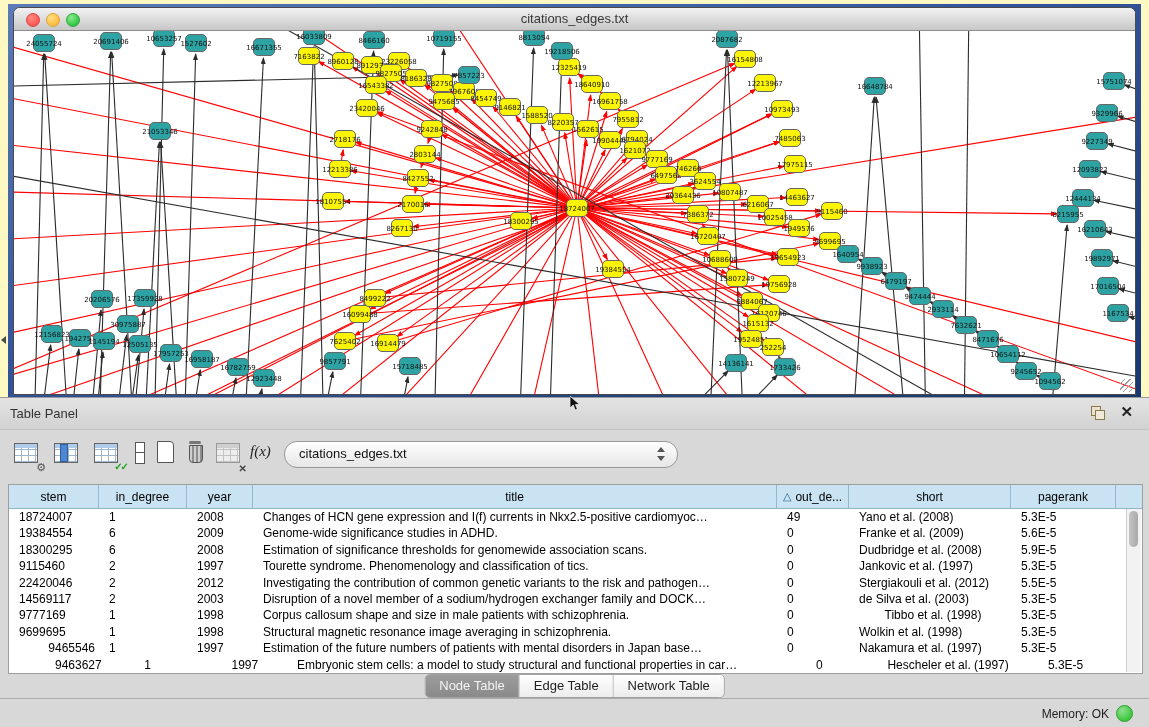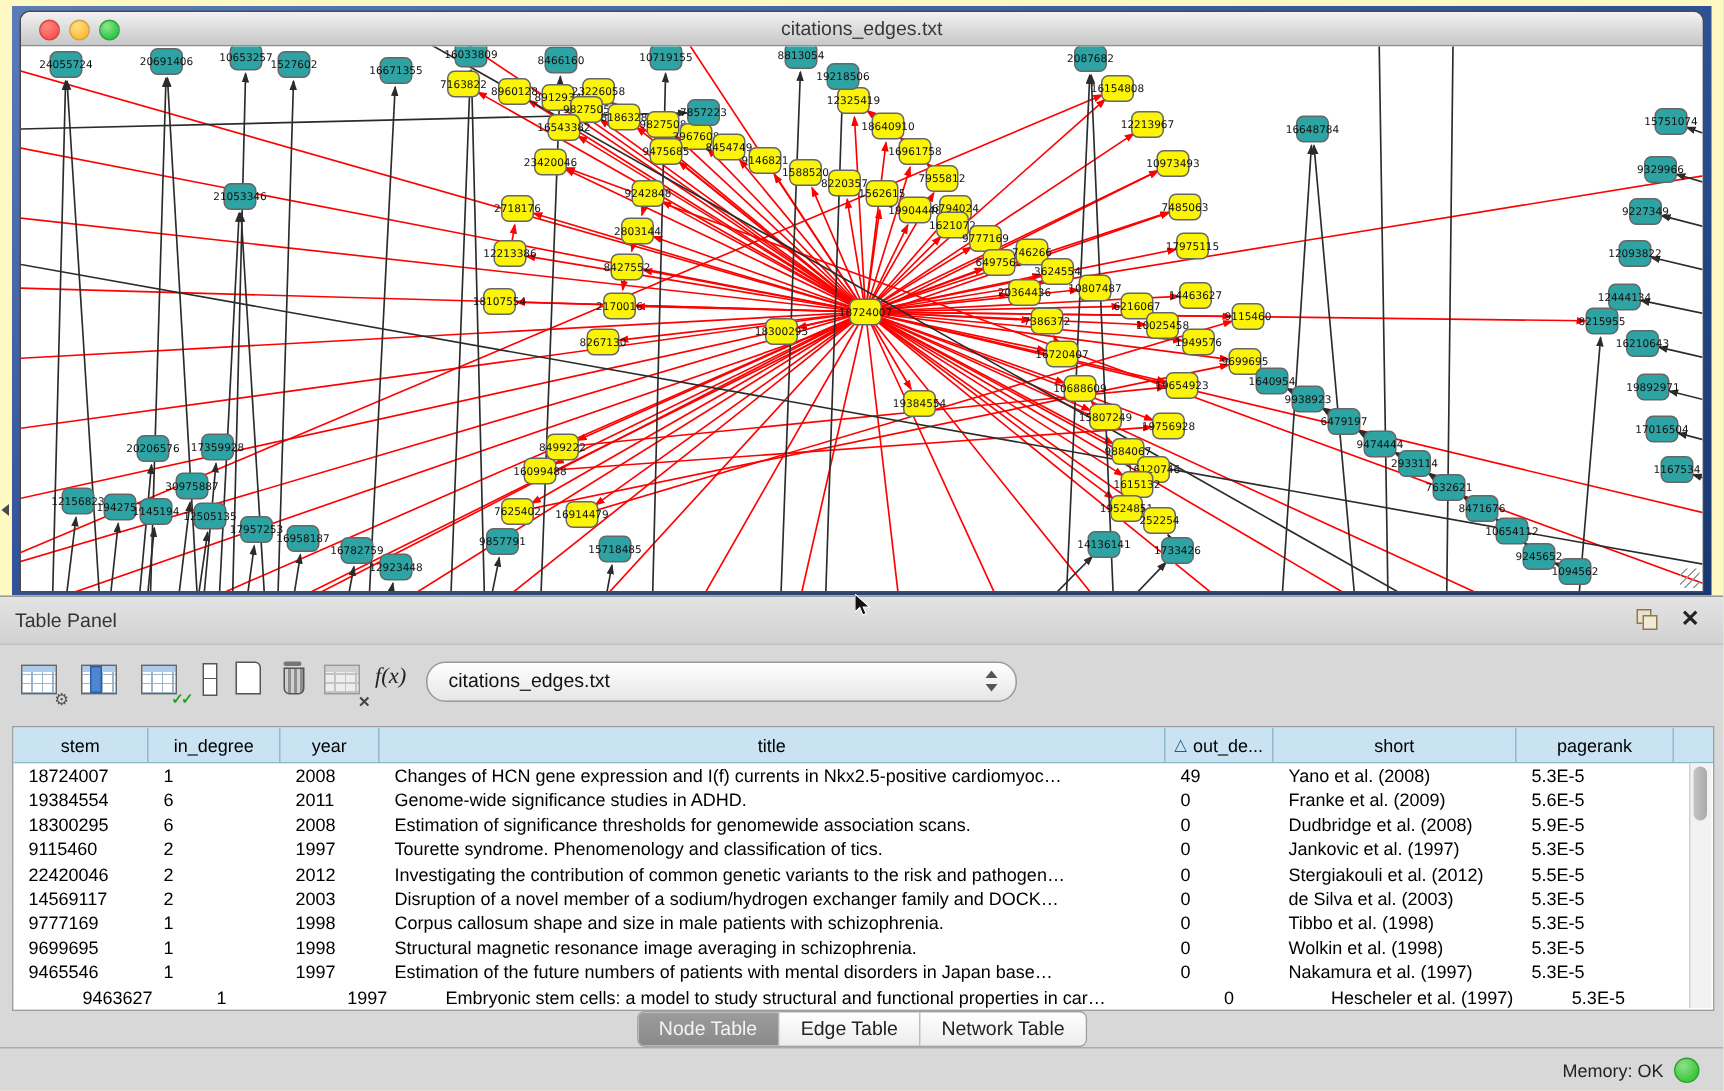--- a/index.html
+++ b/index.html
@@ -833,21 +833,21 @@
             <div class="gcell" style="width: 88px;">1</div>
             <div class="gcell" style="width: 66px;">2008</div>
             <div class="gcell" style="width: 524px;">Changes of HCN gene expression and I(f) currents in Nkx2.5-positive cardiomyoc…</div>
             <div class="gcell" style="width: 72px;">49</div>
             <div class="gcell" style="width: 162px;">Yano et al. (2008)</div>
             <div class="gcell" style="width: 105px;">5.3E-5</div>
           </div>
           <div class="grow">
             <div class="gcell" style="width: 90px;">19384554</div>
             <div class="gcell" style="width: 88px;">6</div>
-            <div class="gcell" style="width: 66px;">2011</div>
+            <div class="gcell" style="width: 66px;">2009</div>
             <div class="gcell" style="width: 524px;">Genome-wide significance studies in ADHD.</div>
             <div class="gcell" style="width: 72px;">0</div>
             <div class="gcell" style="width: 162px;">Franke et al. (2009)</div>
             <div class="gcell" style="width: 105px;">5.6E-5</div>
           </div>
           <div class="grow">
             <div class="gcell" style="width: 90px;">18300295</div>
             <div class="gcell" style="width: 88px;">6</div>
             <div class="gcell" style="width: 66px;">2008</div>
             <div class="gcell" style="width: 524px;">Estimation of significance thresholds for genomewide association scans.</div>
@@ -881,34 +881,34 @@
             <div class="gcell" style="width: 72px;">0</div>
             <div class="gcell" style="width: 162px;">de Silva et al. (2003)</div>
             <div class="gcell" style="width: 105px;">5.3E-5</div>
           </div>
           <div class="grow">
             <div class="gcell" style="width: 90px;">9777169</div>
             <div class="gcell" style="width: 88px;">1</div>
             <div class="gcell" style="width: 66px;">1998</div>
             <div class="gcell" style="width: 524px;">Corpus callosum shape and size in male patients with schizophrenia.</div>
             <div class="gcell" style="width: 72px;">0</div>
-            <div class="gcell" style="width: 162px;">Tibbo et al. (1998)</div>
+            <div class="gcell" style="width: 162px; text-align: center;">Tibbo et al. (1998)</div>
             <div class="gcell" style="width: 105px;">5.3E-5</div>
           </div>
           <div class="grow">
             <div class="gcell" style="width: 90px;">9699695</div>
             <div class="gcell" style="width: 88px;">1</div>
             <div class="gcell" style="width: 66px;">1998</div>
             <div class="gcell" style="width: 524px;">Structural magnetic resonance image averaging in schizophrenia.</div>
             <div class="gcell" style="width: 72px;">0</div>
             <div class="gcell" style="width: 162px;">Wolkin et al. (1998)</div>
             <div class="gcell" style="width: 105px;">5.3E-5</div>
           </div>
           <div class="grow">
-            <div class="gcell" style="width: 90px;">9465546</div>
+            <div class="gcell" style="width: 90px; text-align: right;">9465546</div>
             <div class="gcell" style="width: 88px;">1</div>
             <div class="gcell" style="width: 66px;">1997</div>
             <div class="gcell" style="width: 524px;">Estimation of the future numbers of patients with mental disorders in Japan base…</div>
             <div class="gcell" style="width: 72px;">0</div>
             <div class="gcell" style="width: 162px;">Nakamura et al. (1997)</div>
             <div class="gcell" style="width: 105px;">5.3E-5</div>
           </div>
           <div class="grow">
             <div class="gcell" style="width: 90px; margin-left: 36px;">9463627</div>
             <div class="gcell" style="width: 88px;">1</div>

